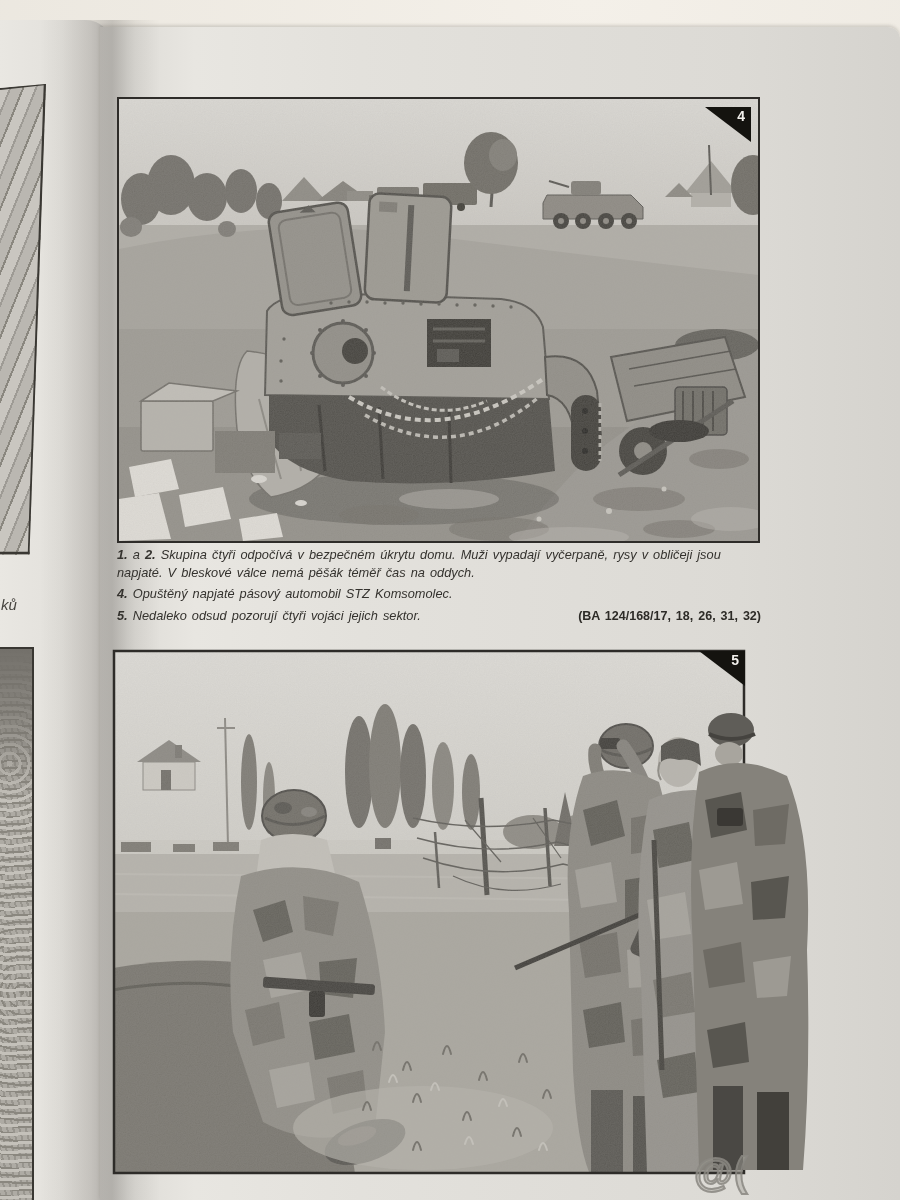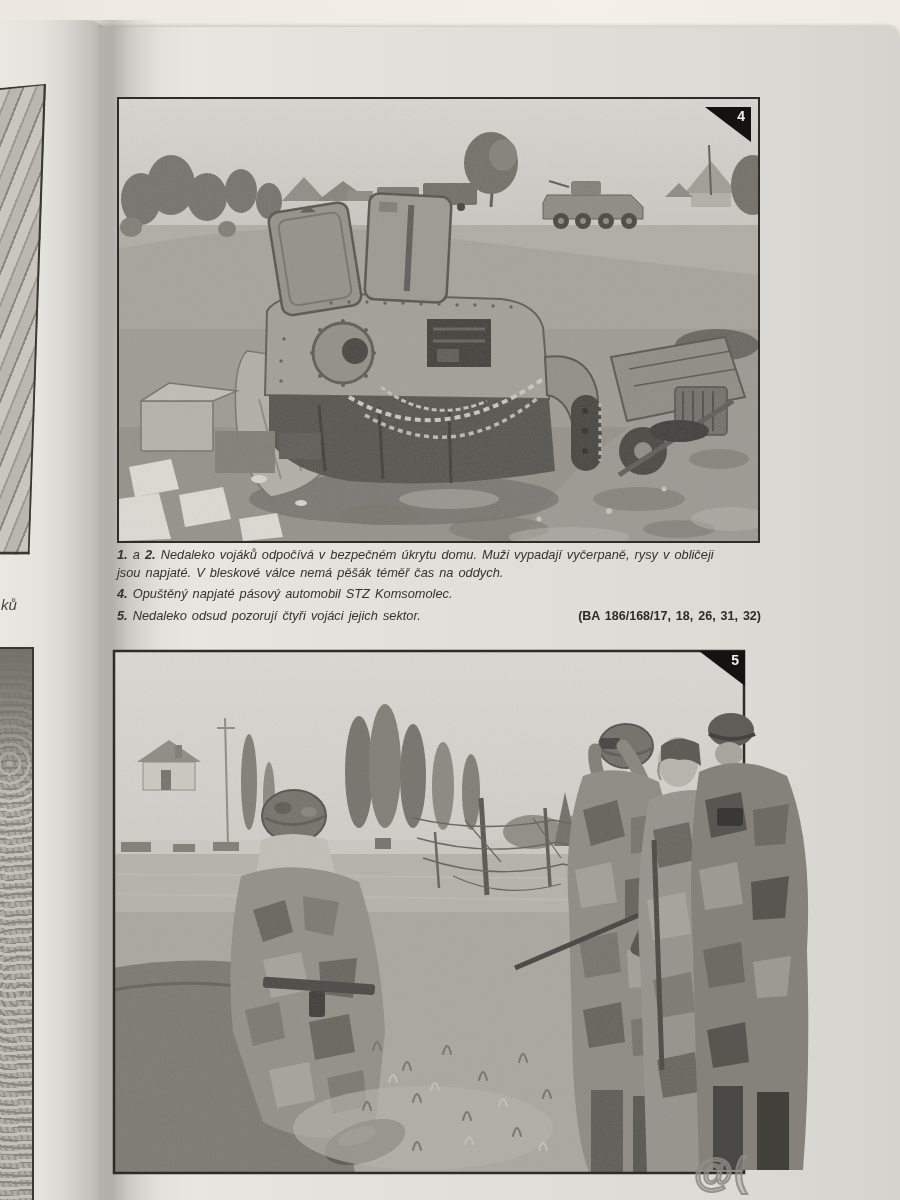--- a/index.html
+++ b/index.html
@@ -267,32 +267,32 @@
     <div class="badge" id="badge4">
       <span class="num">4</span>
     </div>
   </figure>
 
   <section class="captions">
     <div class="cap-row first">
       <span class="cap-prefix">1.</span>
       <span>a</span>
       <span class="cap-prefix">2.</span>
-      <span>Nedaleko vojáků odpočívá v bezpečném úkrytu domu. Muži vypadají vyčerpaně, rysy v obličeji jsou napjaté. V bleskové válce nemá pěšák téměř čas na oddych.</span>
+      <span>Skupina čtyři odpočívá v bezpečném úkrytu domu. Muži vypadají vyčerpaně, rysy v obličeji jsou napjaté. V bleskové válce nemá pěšák téměř čas na oddych.</span>
     </div>
     <div class="cap-row">
       <span class="cap-prefix">4.</span>
       <span>Opuštěný napjaté pásový automobil STZ Komsomolec.</span>
     </div>
     <div class="cap-row cap-last">
       <span>
         <span class="cap-prefix">5.</span>
         <span>Nedaleko odsud pozorují čtyři vojáci jejich sektor.</span>
       </span>
-      <span class="archive-ref">(BA 186/168/17, 18, 26, 31, 32)</span>
+      <span class="archive-ref">(BA 124/168/17, 18, 26, 31, 32)</span>
     </div>
   </section>
 
   <figure class="photo-frame" id="photo5">
     <svg viewBox="0 0 700 524" width="700" height="524" style="overflow:visible">
       <defs>
         <linearGradient id="sky5" x1="0" y1="0" x2="0" y2="1">
           <stop offset="0" stop-color="#e0ded9"></stop>
             <stop offset="1" stop-color="#d2d0ca"></stop>
         </linearGradient>

